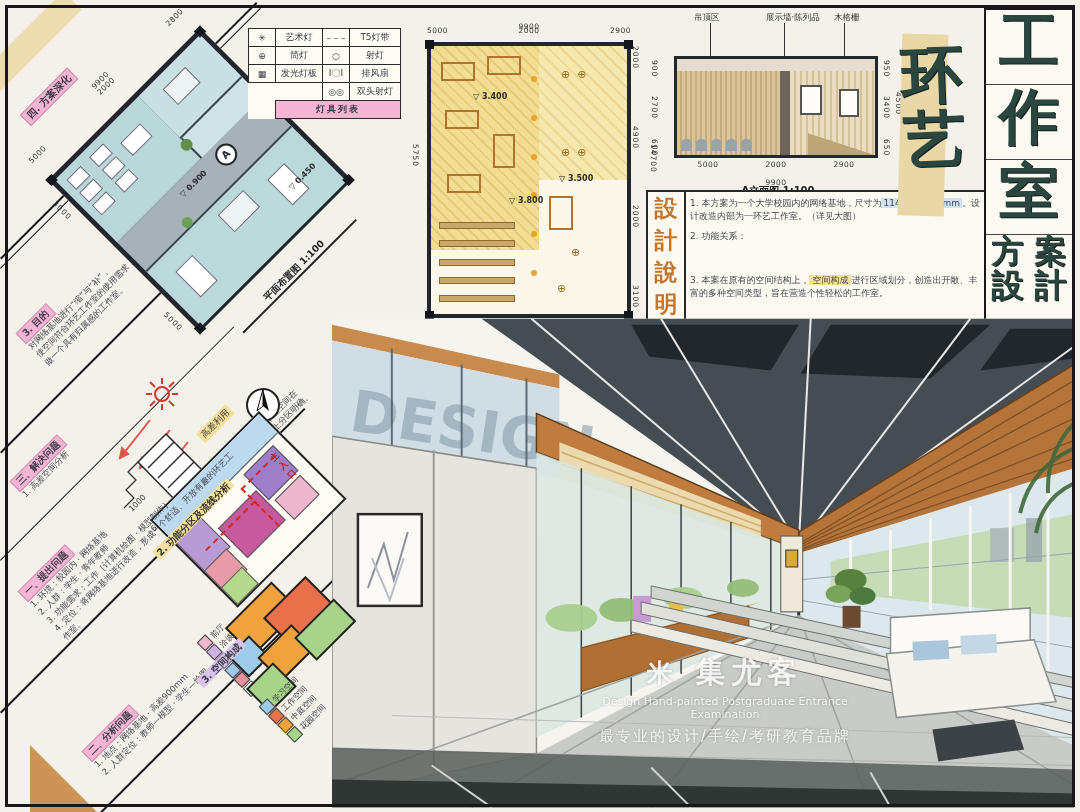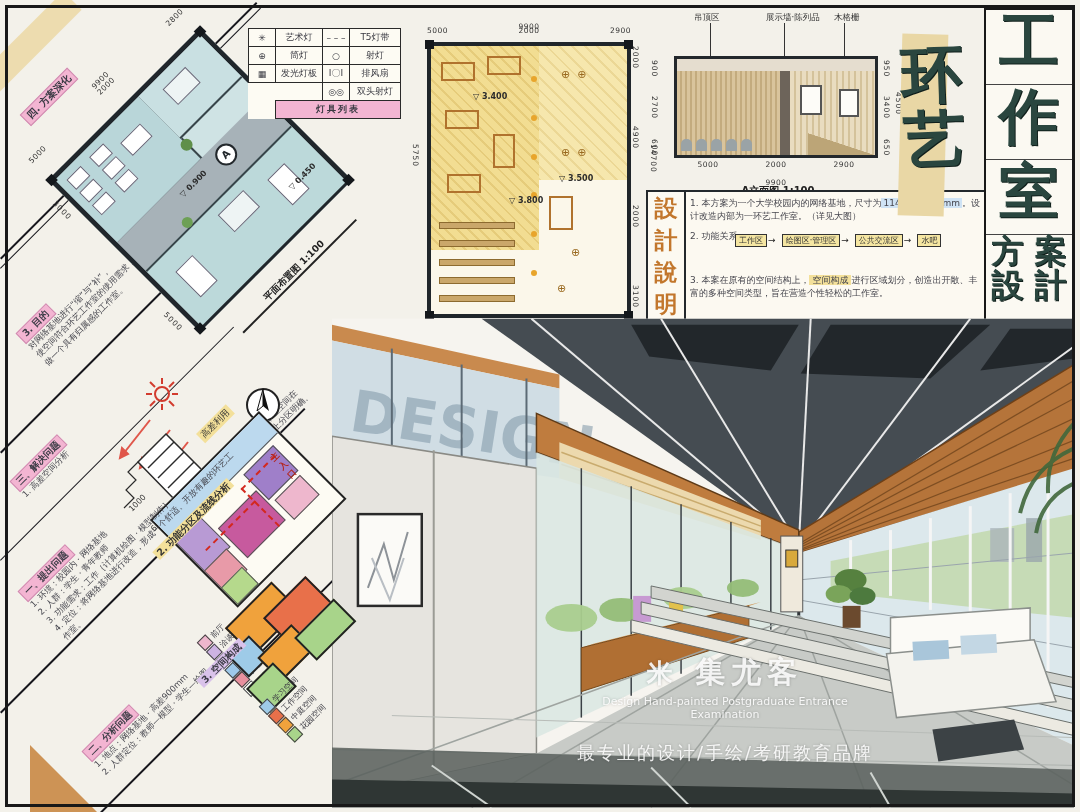--- a/index.html
+++ b/index.html
@@ -259,26 +259,20 @@
          display:flex;flex-direction:column;justify-content:space-around;align-items:center;">
       <span style="font-size:23px;font-weight:bold;color:#c2762c;">設</span>
       <span style="font-size:23px;font-weight:bold;color:#c2762c;">計</span>
       <span style="font-size:23px;font-weight:bold;color:#c2762c;">說</span>
       <span style="font-size:23px;font-weight:bold;color:#c2762c;">明</span>
     </div>
     <div class="abs hand" style="left:42px;top:5px;width:294px;font-size:9px;line-height:1.4;">
       <span>1. 本方案为一个大学校园内的网络基地，尺寸为</span><span class="hl-blue">11470×9900mm</span><span>。设计改造内部为一环艺工作室。（详见大图）</span>
     </div>
     <div class="abs hand" style="left:42px;top:38px;font-size:9px;">2. 功能关系：</div>
-    <div class="abs" style="left:86px;top:36px;white-space:nowrap;">
-      <span class="flowbox">工作区</span><span class="arr">→</span>
-      <span class="flowbox">绘图区·管理区</span><span class="arr">→</span>
-      <span class="flowbox">公共交流区</span><span class="arr">→</span>
-      <span class="flowbox">水吧</span>
-    </div>
     <div class="abs hand" style="left:42px;top:82px;width:294px;font-size:9px;line-height:1.45;">
       <span>3. 本案在原有的空间结构上，</span><span class="hl-yellow">空间构成</span><span>进行区域划分，创造出开敞、丰富的多种空间类型，旨在营造个性轻松的工作室。</span>
     </div>
   </div>
 
   <div class="abs" style="left:900px;top:34px;width:46px;height:182px;background:#e9d7a5;transform:rotate(1.5deg);"></div>
   <div class="abs" style="left:898px;top:42px;width:70px;text-align:center;transform:rotate(-2deg);">
     <div class="bigchar" style="font-size:62px;">环</div>
     <div class="bigchar" style="font-size:62px;">艺</div>
   </div>
@@ -420,21 +414,21 @@
     </g>
   </svg>
 
   <div class="abs" style="left:575px;top:652px;width:300px;text-align:center;color:rgba(255,255,255,.88);z-index:30;
               text-shadow:0 0 3px rgba(0,0,0,.25);">
     <div style="font-size:30px;font-weight:bold;letter-spacing:6px;">
       <span style="font-size:26px;">米</span>
       <span>集尤客</span>
     </div>
     <div style="font-size:11px;margin-top:2px;">Design Hand-painted Postgraduate Entrance Examination</div>
-    <div style="font-size:18px;letter-spacing:2px;margin-top:20px;">最专业的设计/手绘/考研教育品牌</div>
+    <div style="font-size:15px;letter-spacing:2px;margin-top:6px;">最专业的设计/手绘/考研教育品牌</div>
   </div>
 
   <div class="rot" style="left:12px;top:330px;width:240px;">
     <div class="hl-pink" style="display:inline-block;font-size:9.5px;">3. 目的</div>
     <div class="tiny hand">对网络基地进行“缩”与“补”，</div>
     <div class="tiny hand">使空间符合环艺工作室的使用需求，</div>
     <div class="tiny hand">做一个具有归属感的工作室。</div>
   </div>
 
   <div class="rot" style="left:6px;top:478px;width:160px;">

